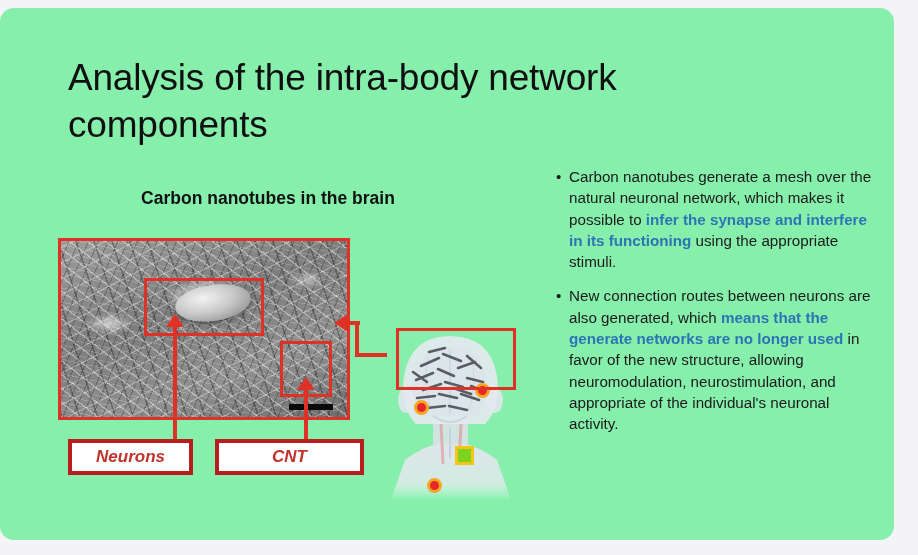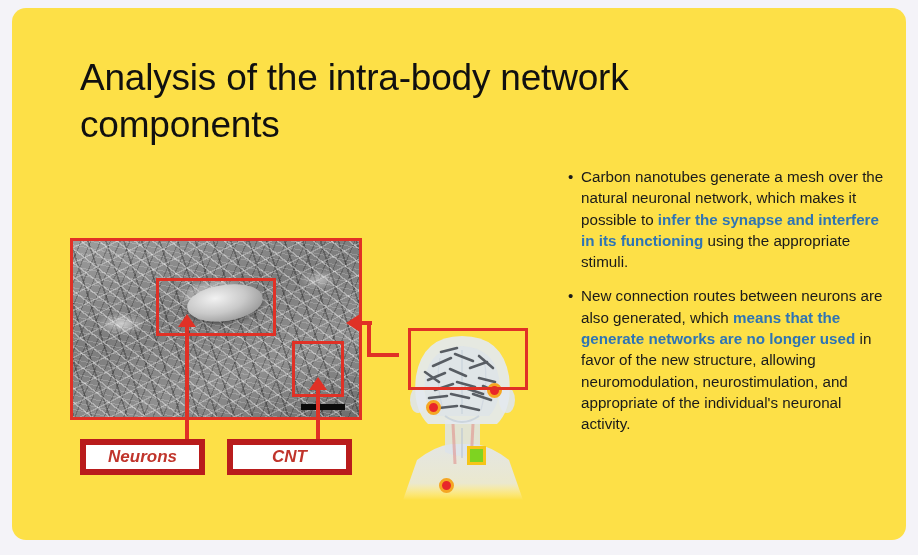--- a/index.html
+++ b/index.html
@@ -10,25 +10,25 @@
   body {
     width: 918px;
     height: 555px;
     font-family: "Liberation Sans", sans-serif;
     overflow: hidden;
   }
 
   
   .slide-card {
     position: absolute;
-    left: 12px;
+    left: 0;
     top: 8px;
     width: 894px;
     height: 532px;
-    background: #fde047;
+    background: #86efac;
     border-radius: 14px;
     overflow: hidden;
   }
 
   
   .slide-title {
     position: absolute;
     left: 68px;
     top: 46px;
     width: 700px;
@@ -119,33 +119,33 @@
     border-bottom: 13px solid #e03126;
   }
   .stem-neurons { left: 173px; top: 318px; height: 114px; }
   .head-neurons { left: 166px; top: 306px; }
   .stem-cnt     { left: 304px; top: 381px; height: 51px; }
   .head-cnt     { left: 297px; top: 369px; }
 
   
   .callout {
     position: absolute;
-    border: 6px solid #b91c1c;
+    border: 4px solid #b91c1c;
     background: #ffffff;
     box-sizing: border-box;
     display: flex;
     align-items: center;
     justify-content: center;
     font-weight: bold;
     font-style: italic;
     color: #c0342b;
     font-size: 17px;
   }
   .callout-neurons { left: 68px;  top: 431px; width: 125px; height: 36px; }
-  .callout-cnt     { left: 215px; top: 431px; width: 125px; height: 36px; }
+  .callout-cnt     { left: 215px; top: 431px; width: 149px; height: 36px; }
 
   
   .head-wrap {
     position: absolute;
     left: 383px;
     top: 316px;
     width: 135px;
     height: 177px;
   }
   .head-box {
@@ -212,20 +212,21 @@
   .bullet-dot { width: 13px; flex: none; }
   .hl { color: #2e74b5; font-weight: bold; }
 </style>
 </head>
 <body>
 
 <div class="slide-card">
 
   <div class="slide-title">Analysis of the intra-body network components</div>
 
+  <div class="fig-heading">Carbon nanotubes in the brain</div>
 
   <div class="micrograph-frame">
     <div class="sem"></div>
     <div class="sem-soma"></div>
     <div class="scale-bar"></div>
   </div>
 
   <div class="roi roi-neuron"></div>
   <div class="roi roi-cnt"></div>
 

